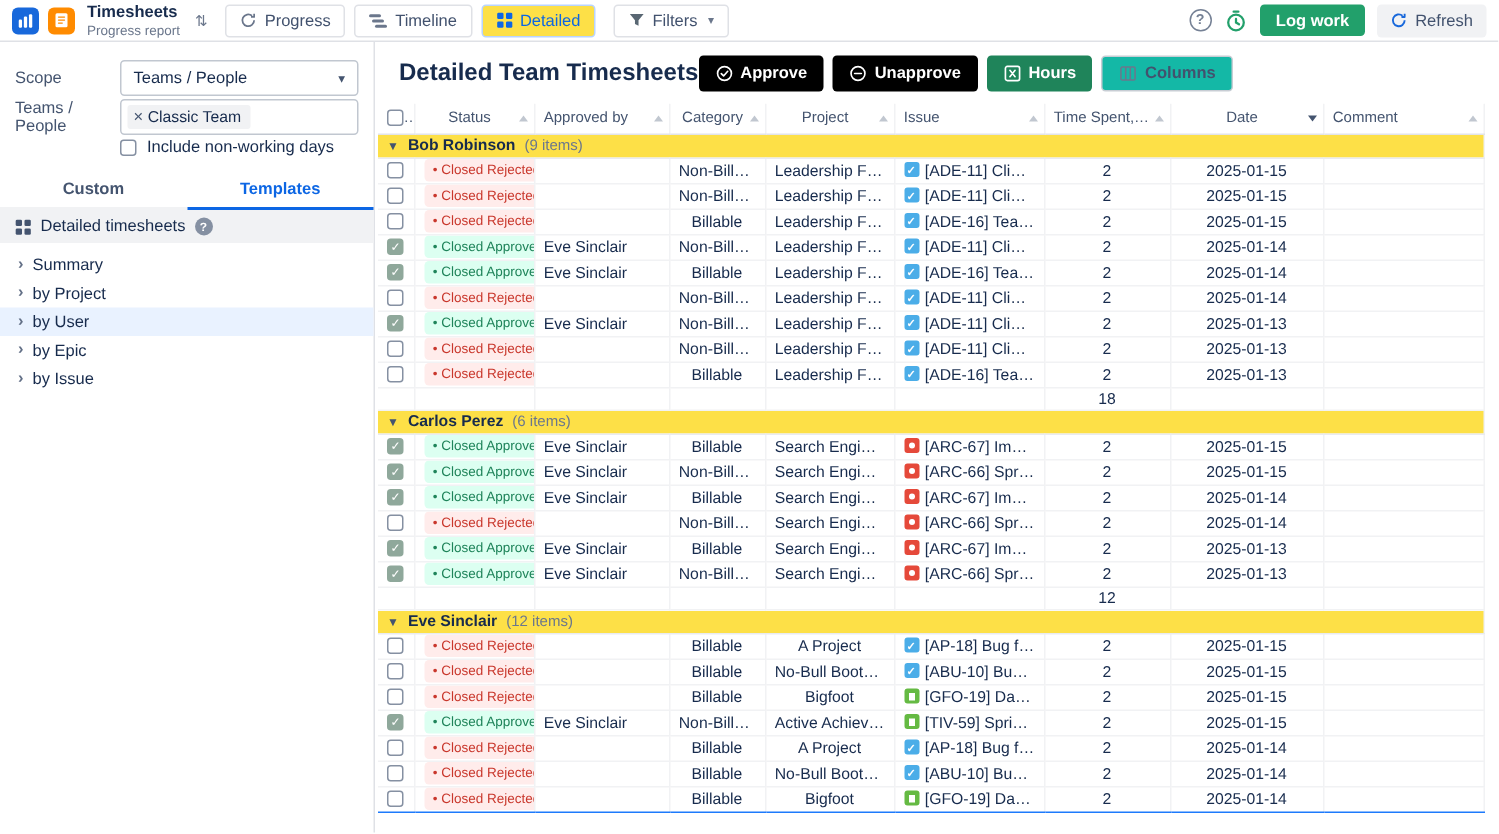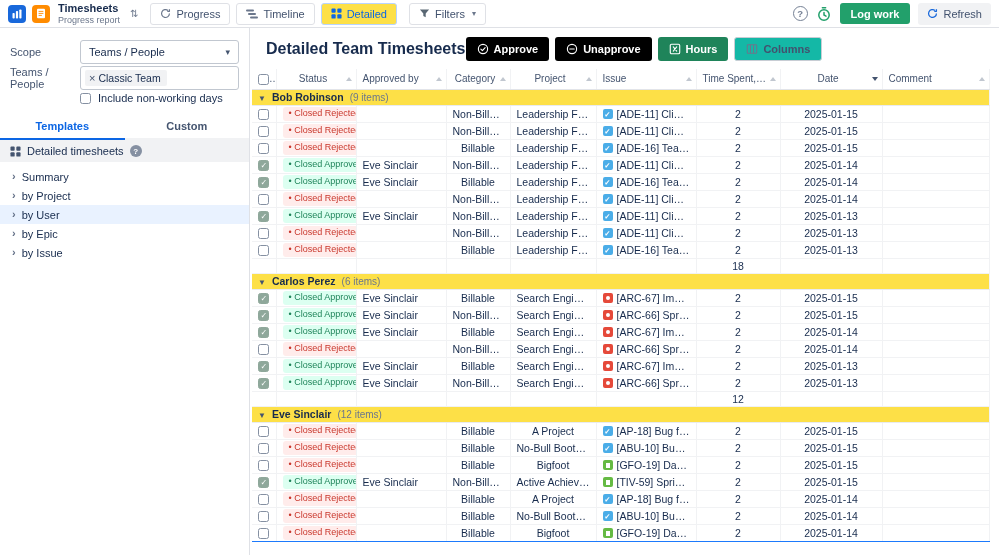--- a/index.html
+++ b/index.html
@@ -217,22 +217,22 @@
           <span>Classic Team</span>
         </span>
       </div>
     </div>
     <div class="nonworking-row">
       <span class="cb"></span>
       <span>Include non-working days</span>
     </div>
 
     <div class="side-tabs">
+      <div class="side-tab">Custom</div>
       <div class="side-tab active">Templates</div>
-      <div class="side-tab">Custom</div>
     </div>
 
     <div class="template-row">
       <svg width="11" height="11" viewBox="0 0 12 12" fill="#44546f">
           <rect x="0.5" y="0.5" width="4.6" height="4.6" rx="1"></rect>
           <rect x="6.9" y="0.5" width="4.6" height="4.6" rx="1"></rect>
           <rect x="0.5" y="6.9" width="4.6" height="4.6" rx="1"></rect>
           <rect x="6.9" y="6.9" width="4.6" height="4.6" rx="1"></rect>
         </svg>
       <span>Detailed timesheets</span>

